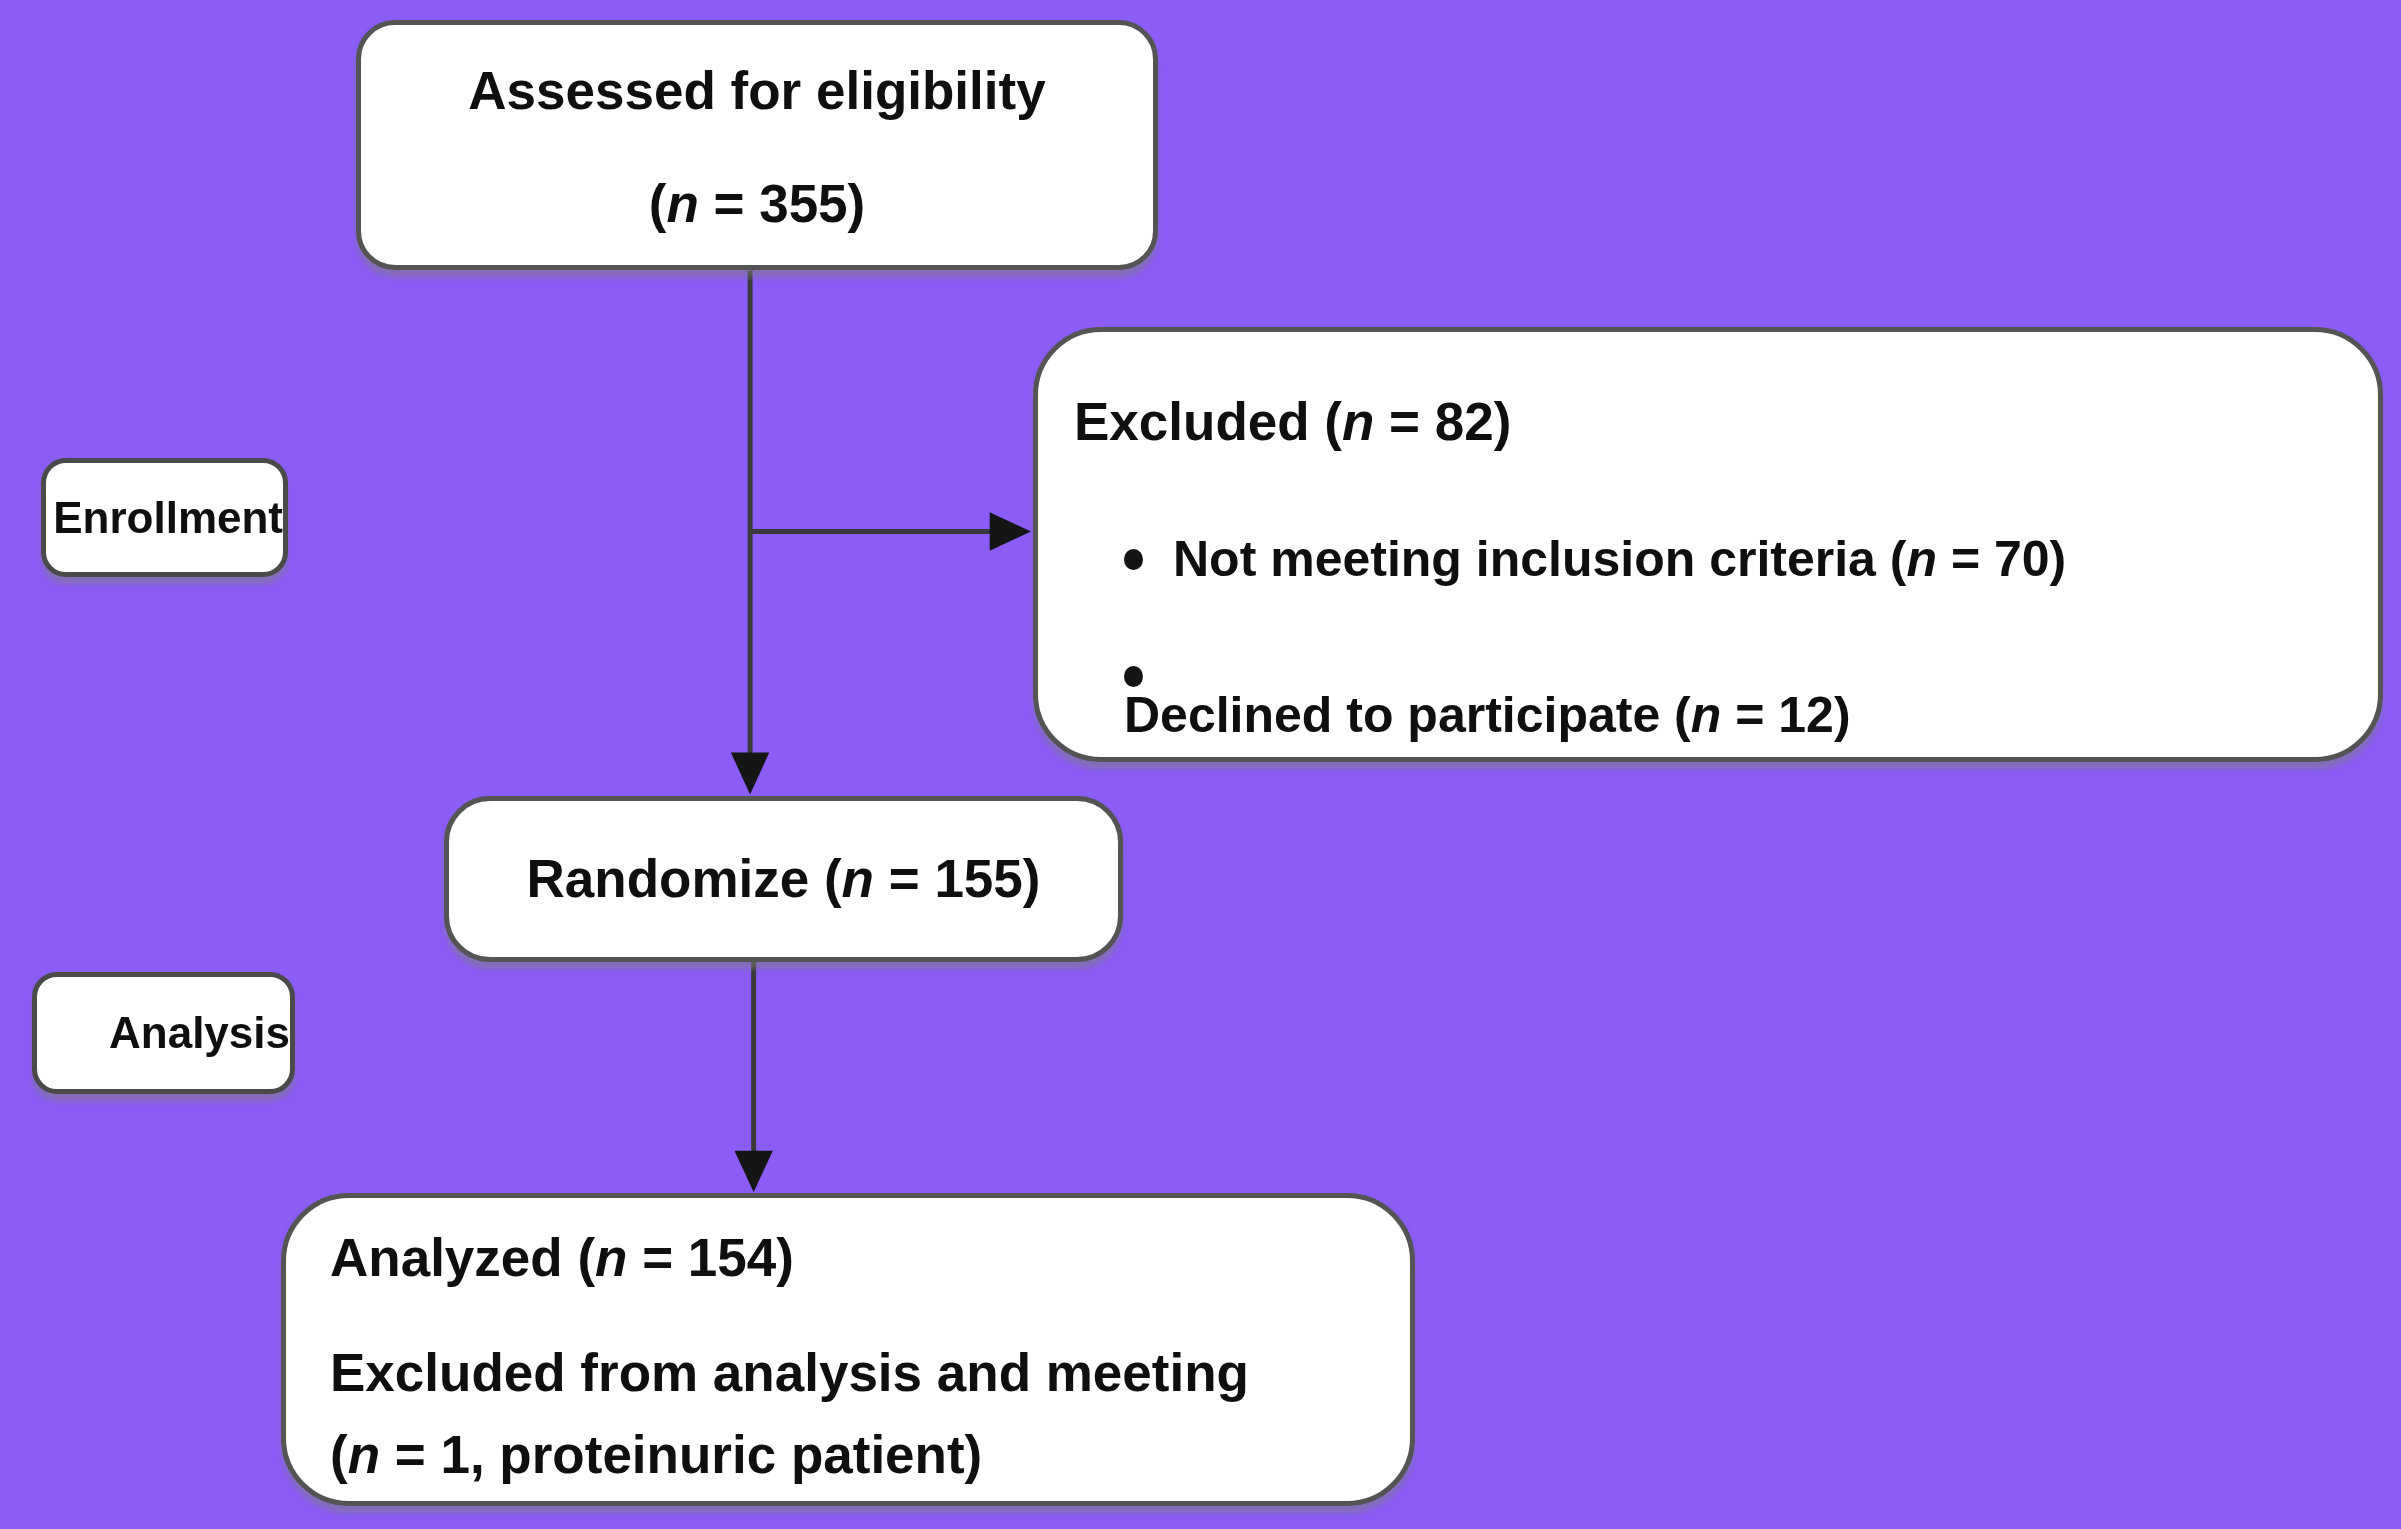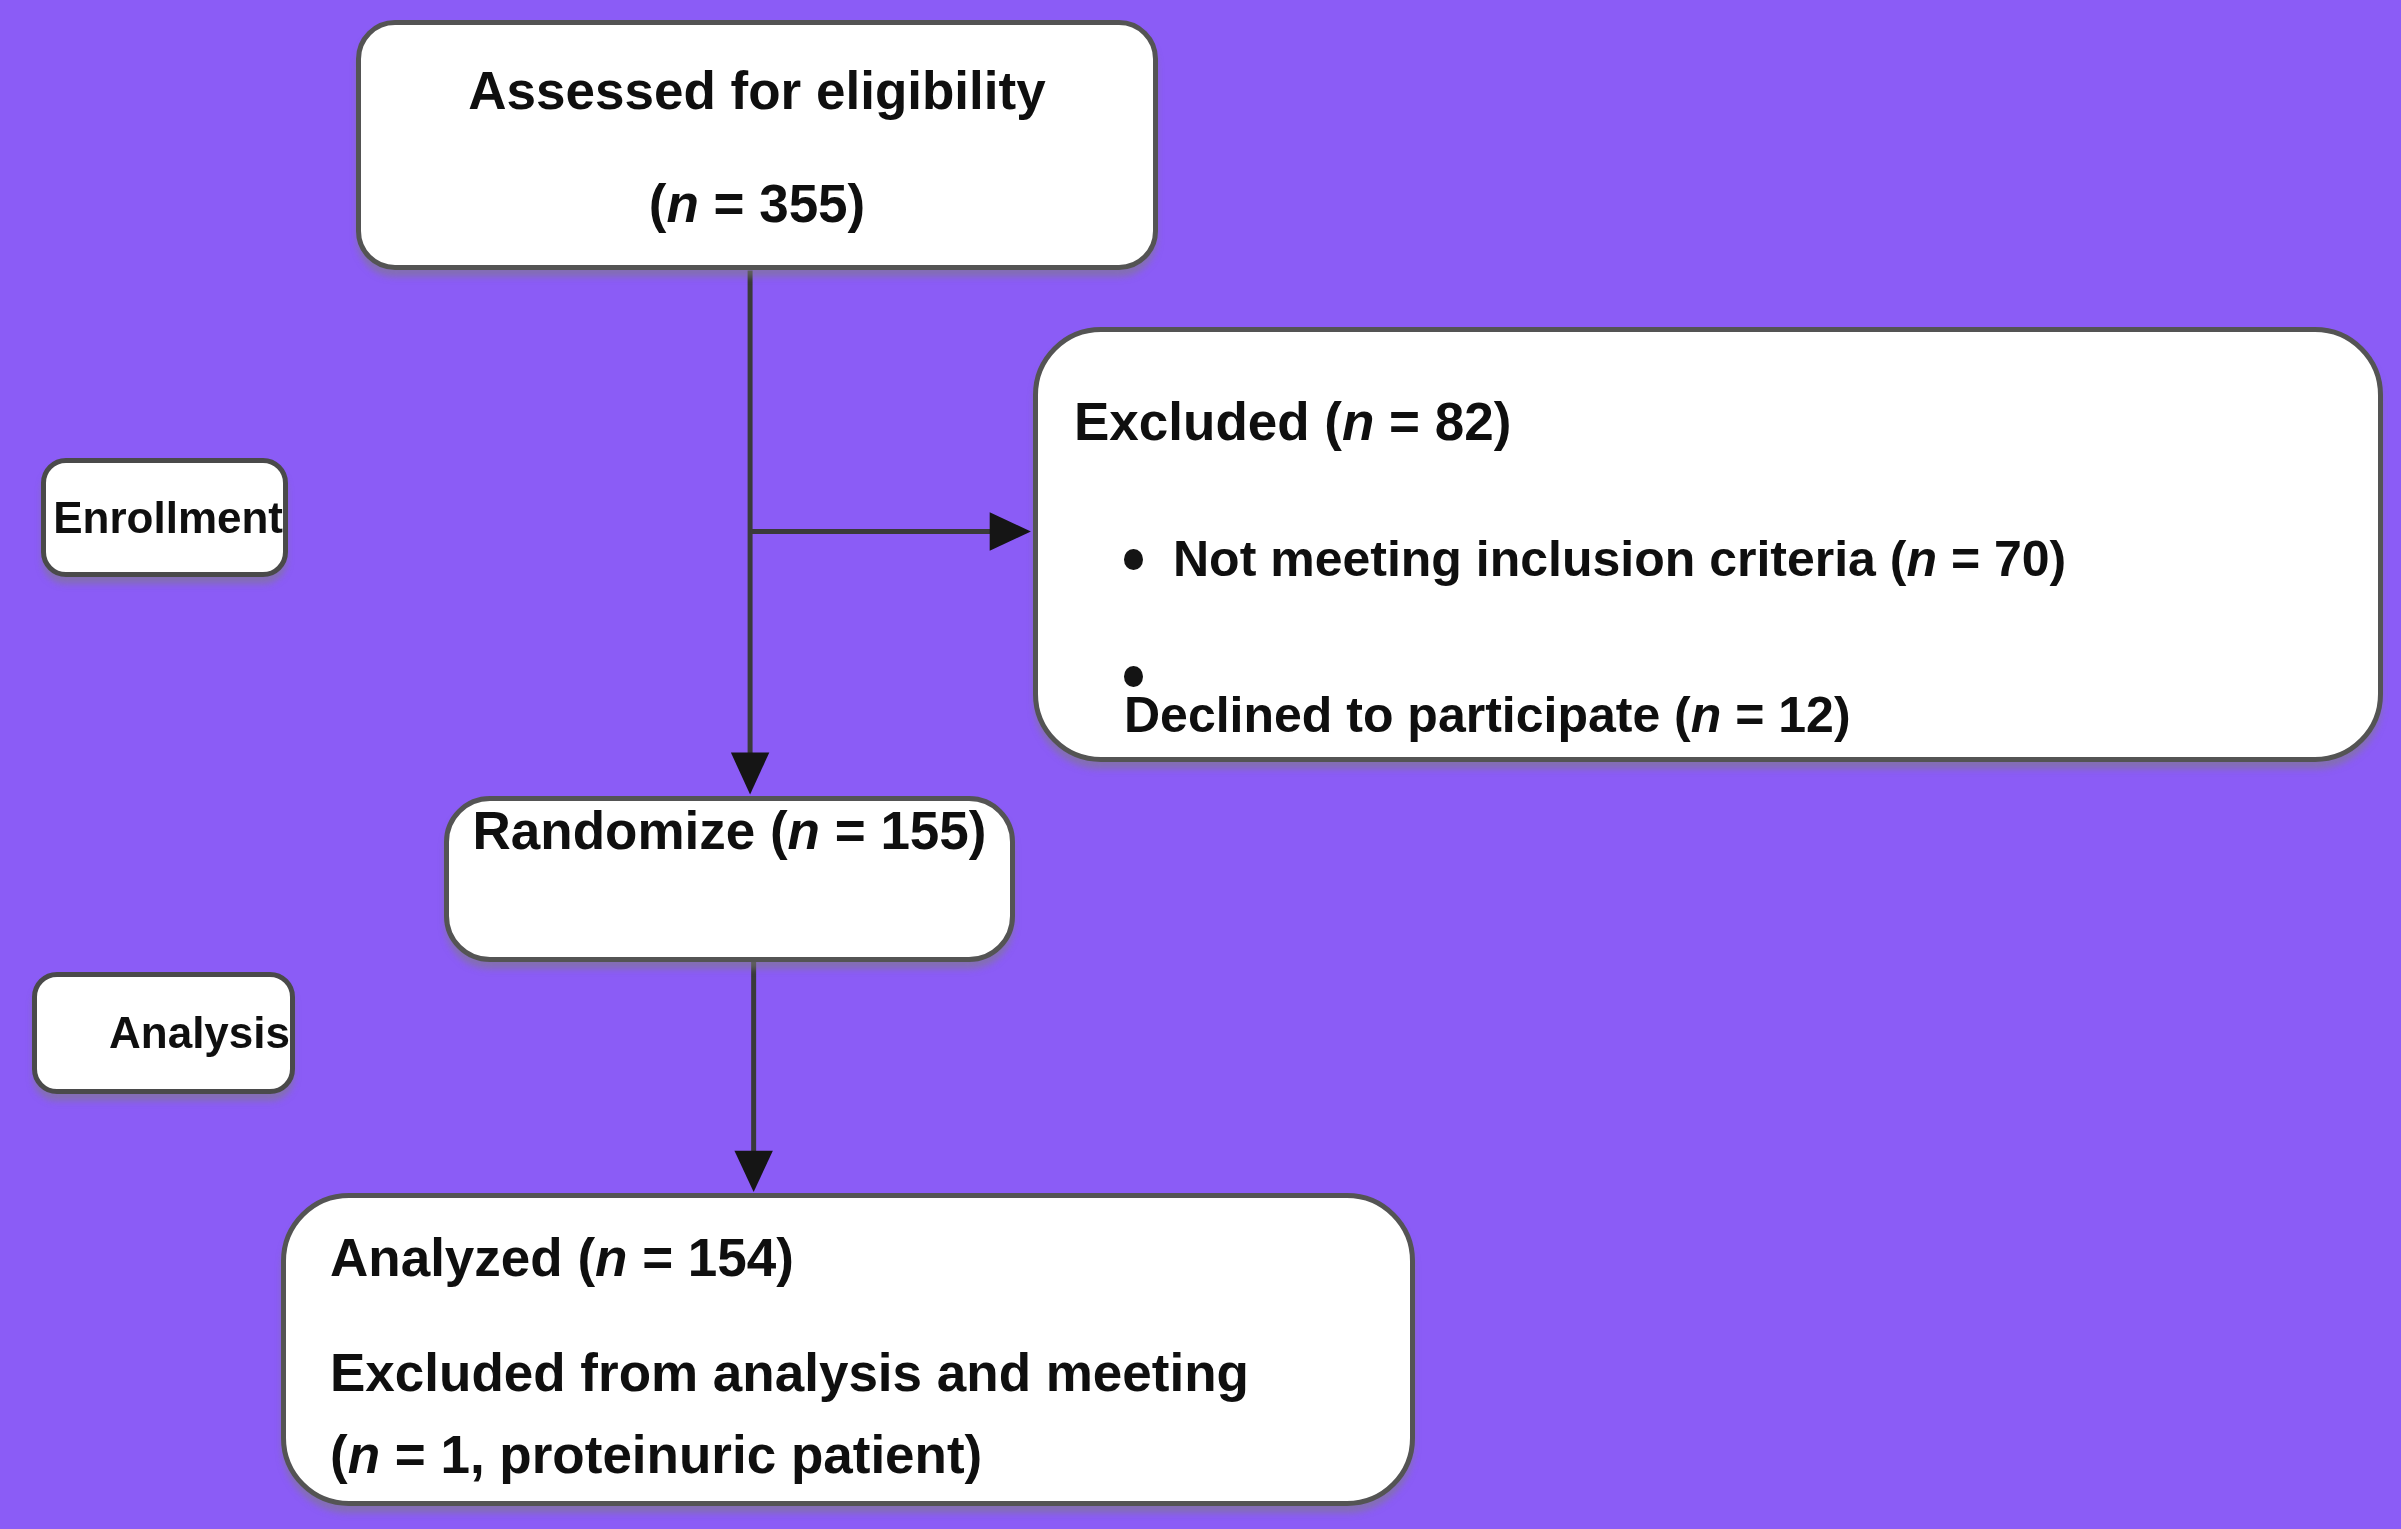--- a/index.html
+++ b/index.html
@@ -57,24 +57,24 @@
   .bullet-row + .bullet-row { margin-top: 60px; flex-direction: column; }
   .bullet-dot {
     width: 19px; height: 21.3px;
     border-radius: 50%;
     background: #141414;
     margin: 18px 30px 0 0;
     flex-shrink: 0;
   }
   #enrollment-box { left: 41px;  top: 458px;  width: 247px; height: 119px; }
   #randomize-box {
-    left: 444px; top: 796px; width: 571px; height: 166px;
+    left: 444px; top: 796px; width: 679px; height: 166px;
     border-radius: 46px;
     display: flex;
-    align-items: flex-start;
+    align-items: center;
     justify-content: center;
   }
   #analysis-box   { left: 32px;  top: 972px; width: 263px; height: 122px; }
   #analyzed-box {
     left: 281px; top: 1193px; width: 1134px; height: 313px;
     border-radius: 68px;
     padding: 30px 28.4px 28.4px 44px;
   }
   #analyzed-line1 { margin-bottom: 54px; }
   #analyzed-line2 { margin-bottom: 21.3px; }

